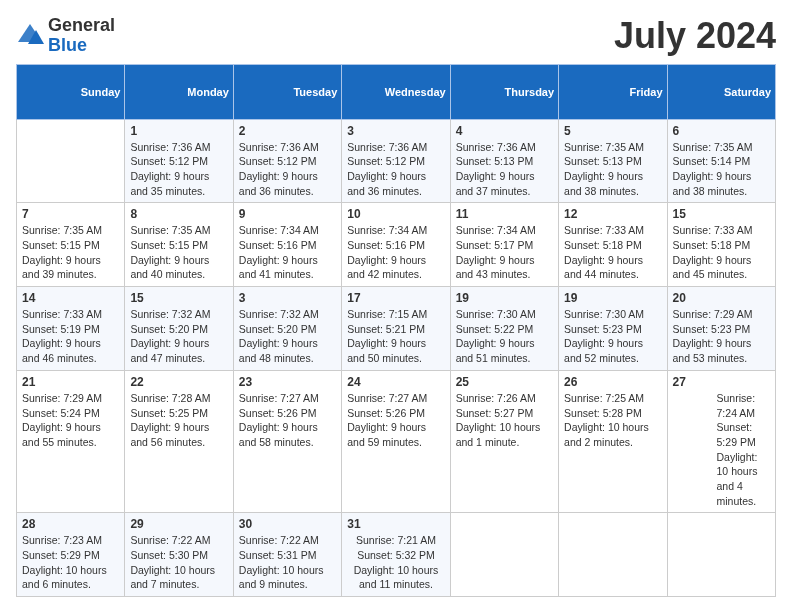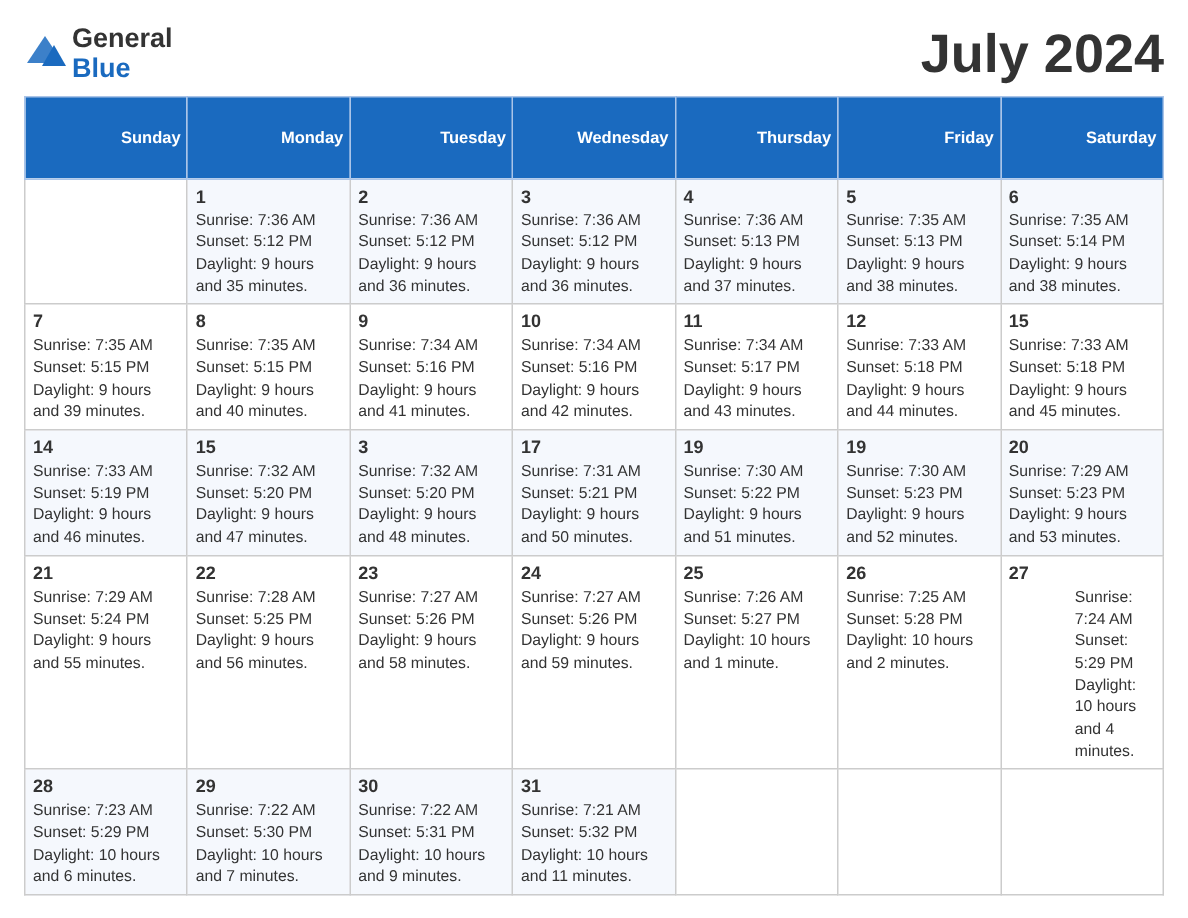--- a/index.html
+++ b/index.html
@@ -230,21 +230,21 @@
         </td>
         <td>
           <div class="day-number">3</div>
           <div class="day-info" style="white-space: pre-line;">Sunrise: 7:32 AM
 Sunset: 5:20 PM
 Daylight: 9 hours
 and 48 minutes.</div>
         </td>
         <td>
           <div class="day-number">17</div>
-          <div class="day-info" style="white-space: pre-line;">Sunrise: 7:31 AM
+          <div class="day-info" style="white-space: pre-line;">Sunrise: 7:15 AM
 Sunset: 5:21 PM
 Daylight: 9 hours
 and 50 minutes.</div>
         </td>
         <td>
           <div class="day-number">19</div>
           <div class="day-info" style="white-space: pre-line;">Sunrise: 7:30 AM
 Sunset: 5:22 PM
 Daylight: 9 hours
 and 51 minutes.</div>
@@ -332,21 +332,21 @@
         </td>
         <td>
           <div class="day-number">30</div>
           <div class="day-info" style="white-space: pre-line;">Sunrise: 7:22 AM
 Sunset: 5:31 PM
 Daylight: 10 hours
 and 9 minutes.</div>
         </td>
         <td>
           <div class="day-number">31</div>
-          <div class="day-info" style="white-space: pre-line;">Sunrise: 7:21 AM
+          <div class="day-info" style="white-space: pre-line; text-align: center;">Sunrise: 7:21 AM
 Sunset: 5:32 PM
 Daylight: 10 hours
 and 11 minutes.</div>
         </td>
         <td class="empty-cell"></td>
         <td class="empty-cell"></td>
         <td class="empty-cell"></td>
       </tr>
     </tbody>
 </table>

